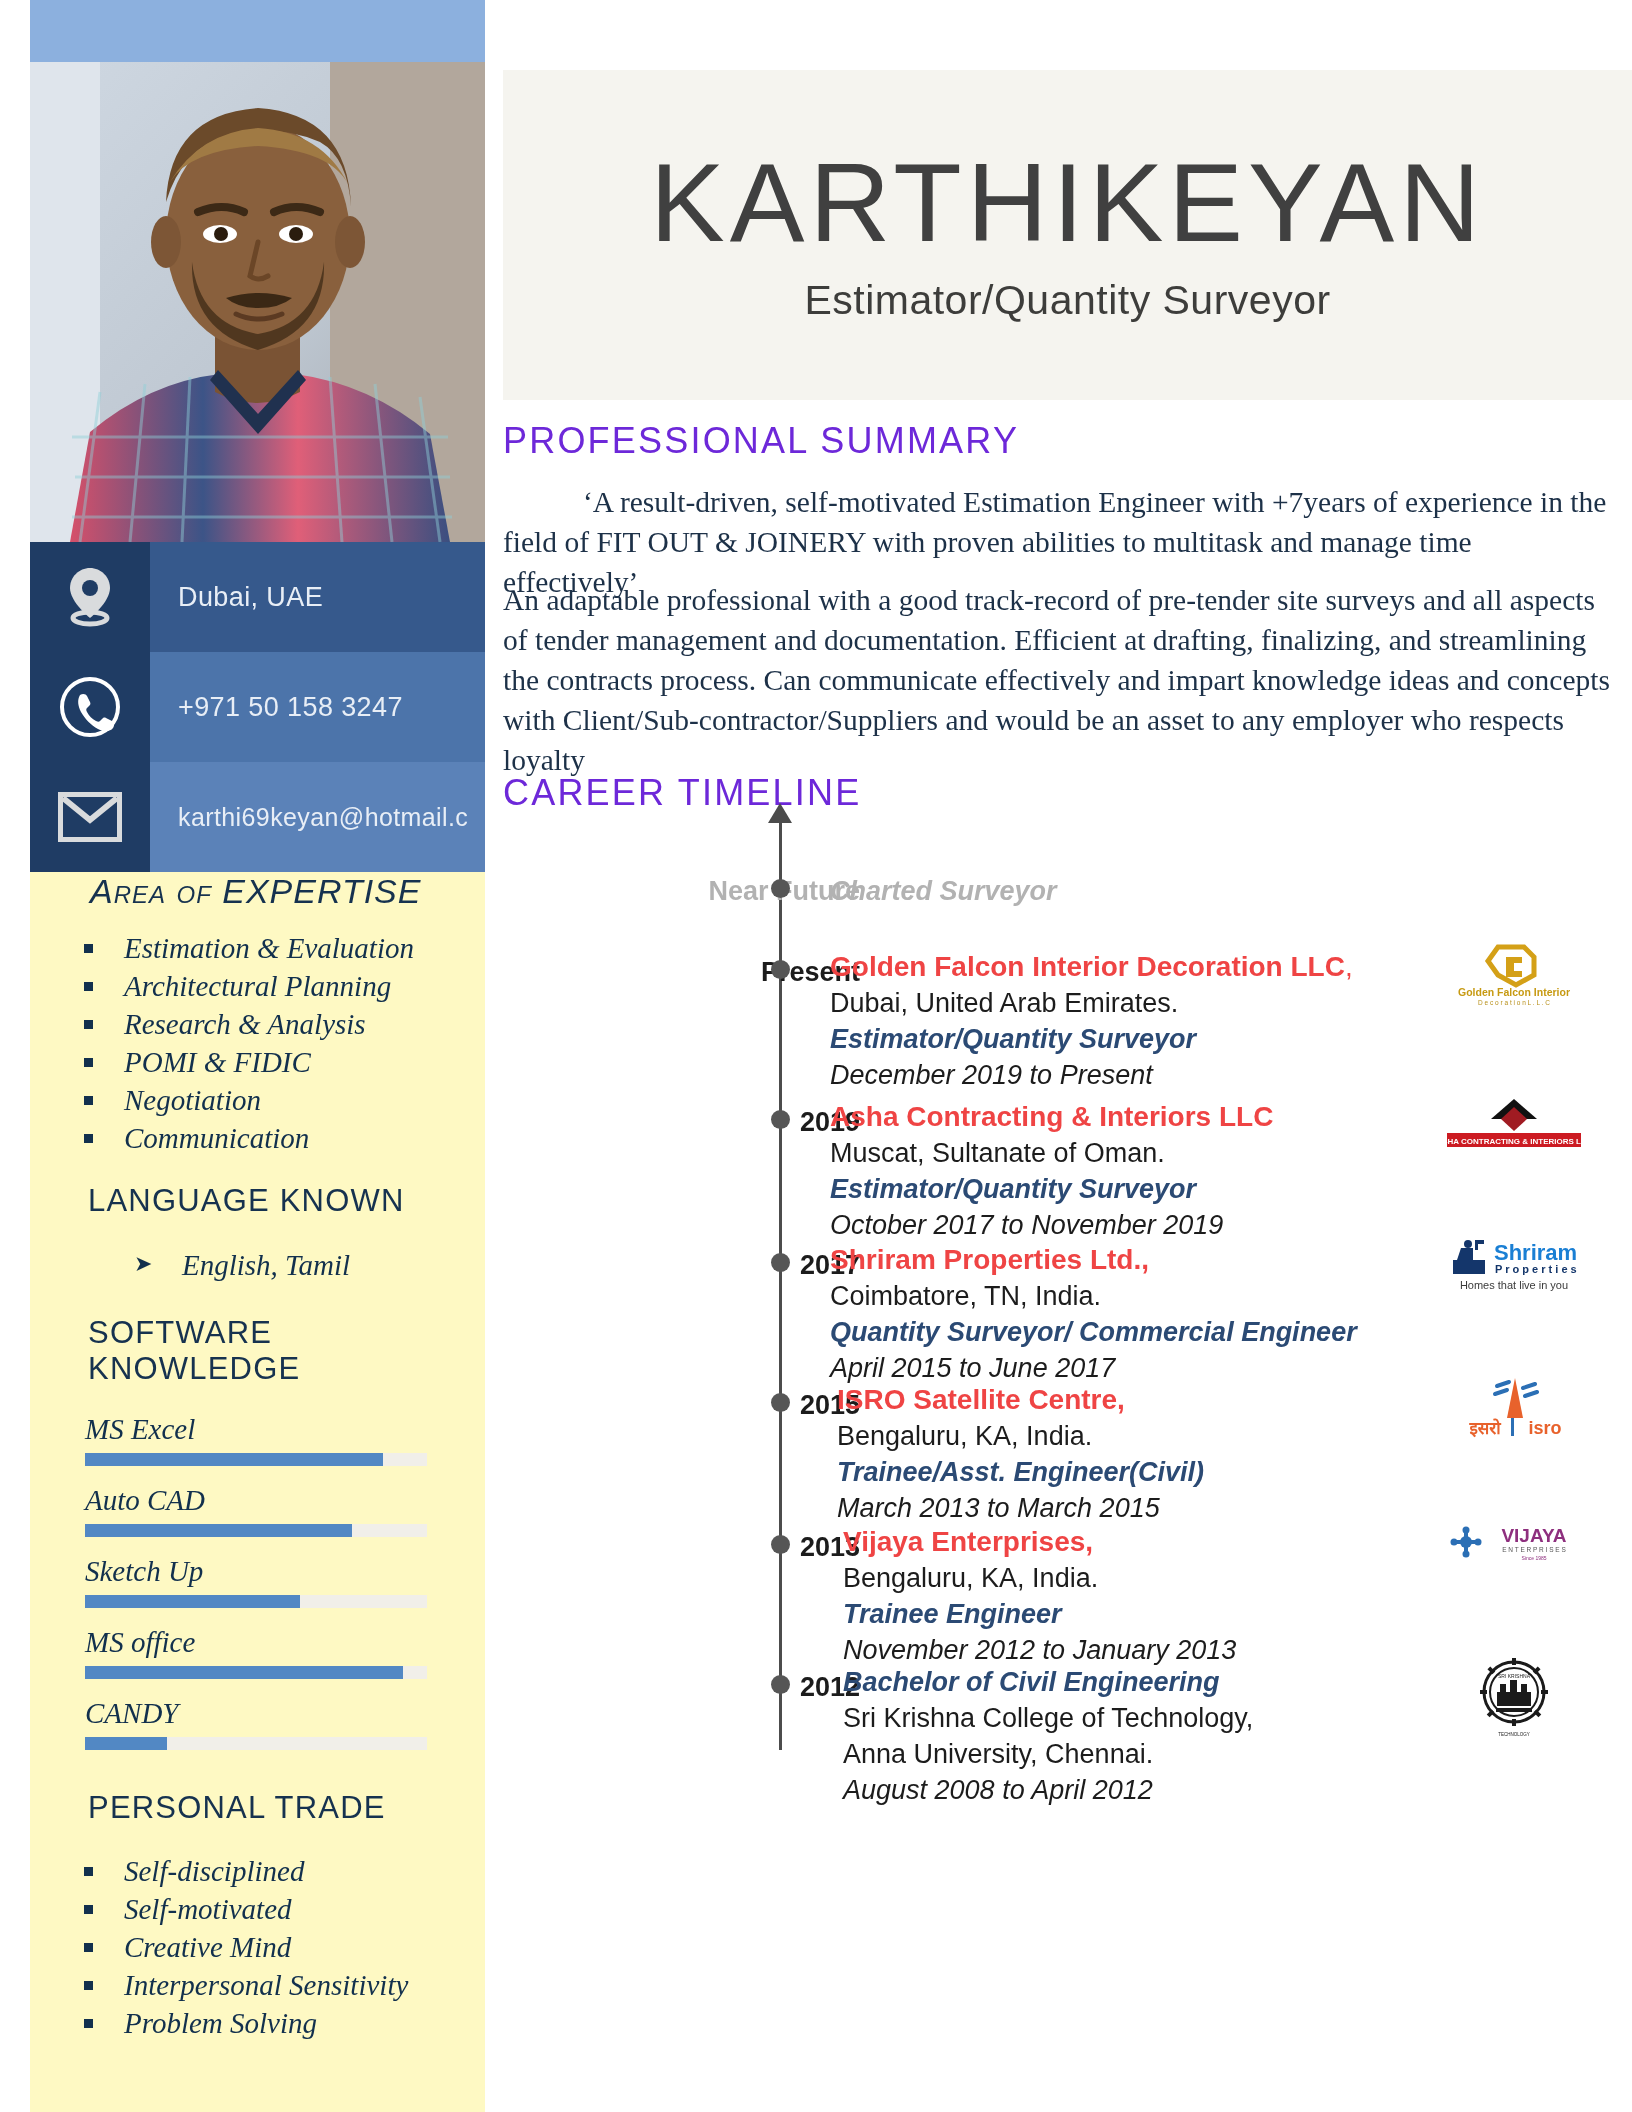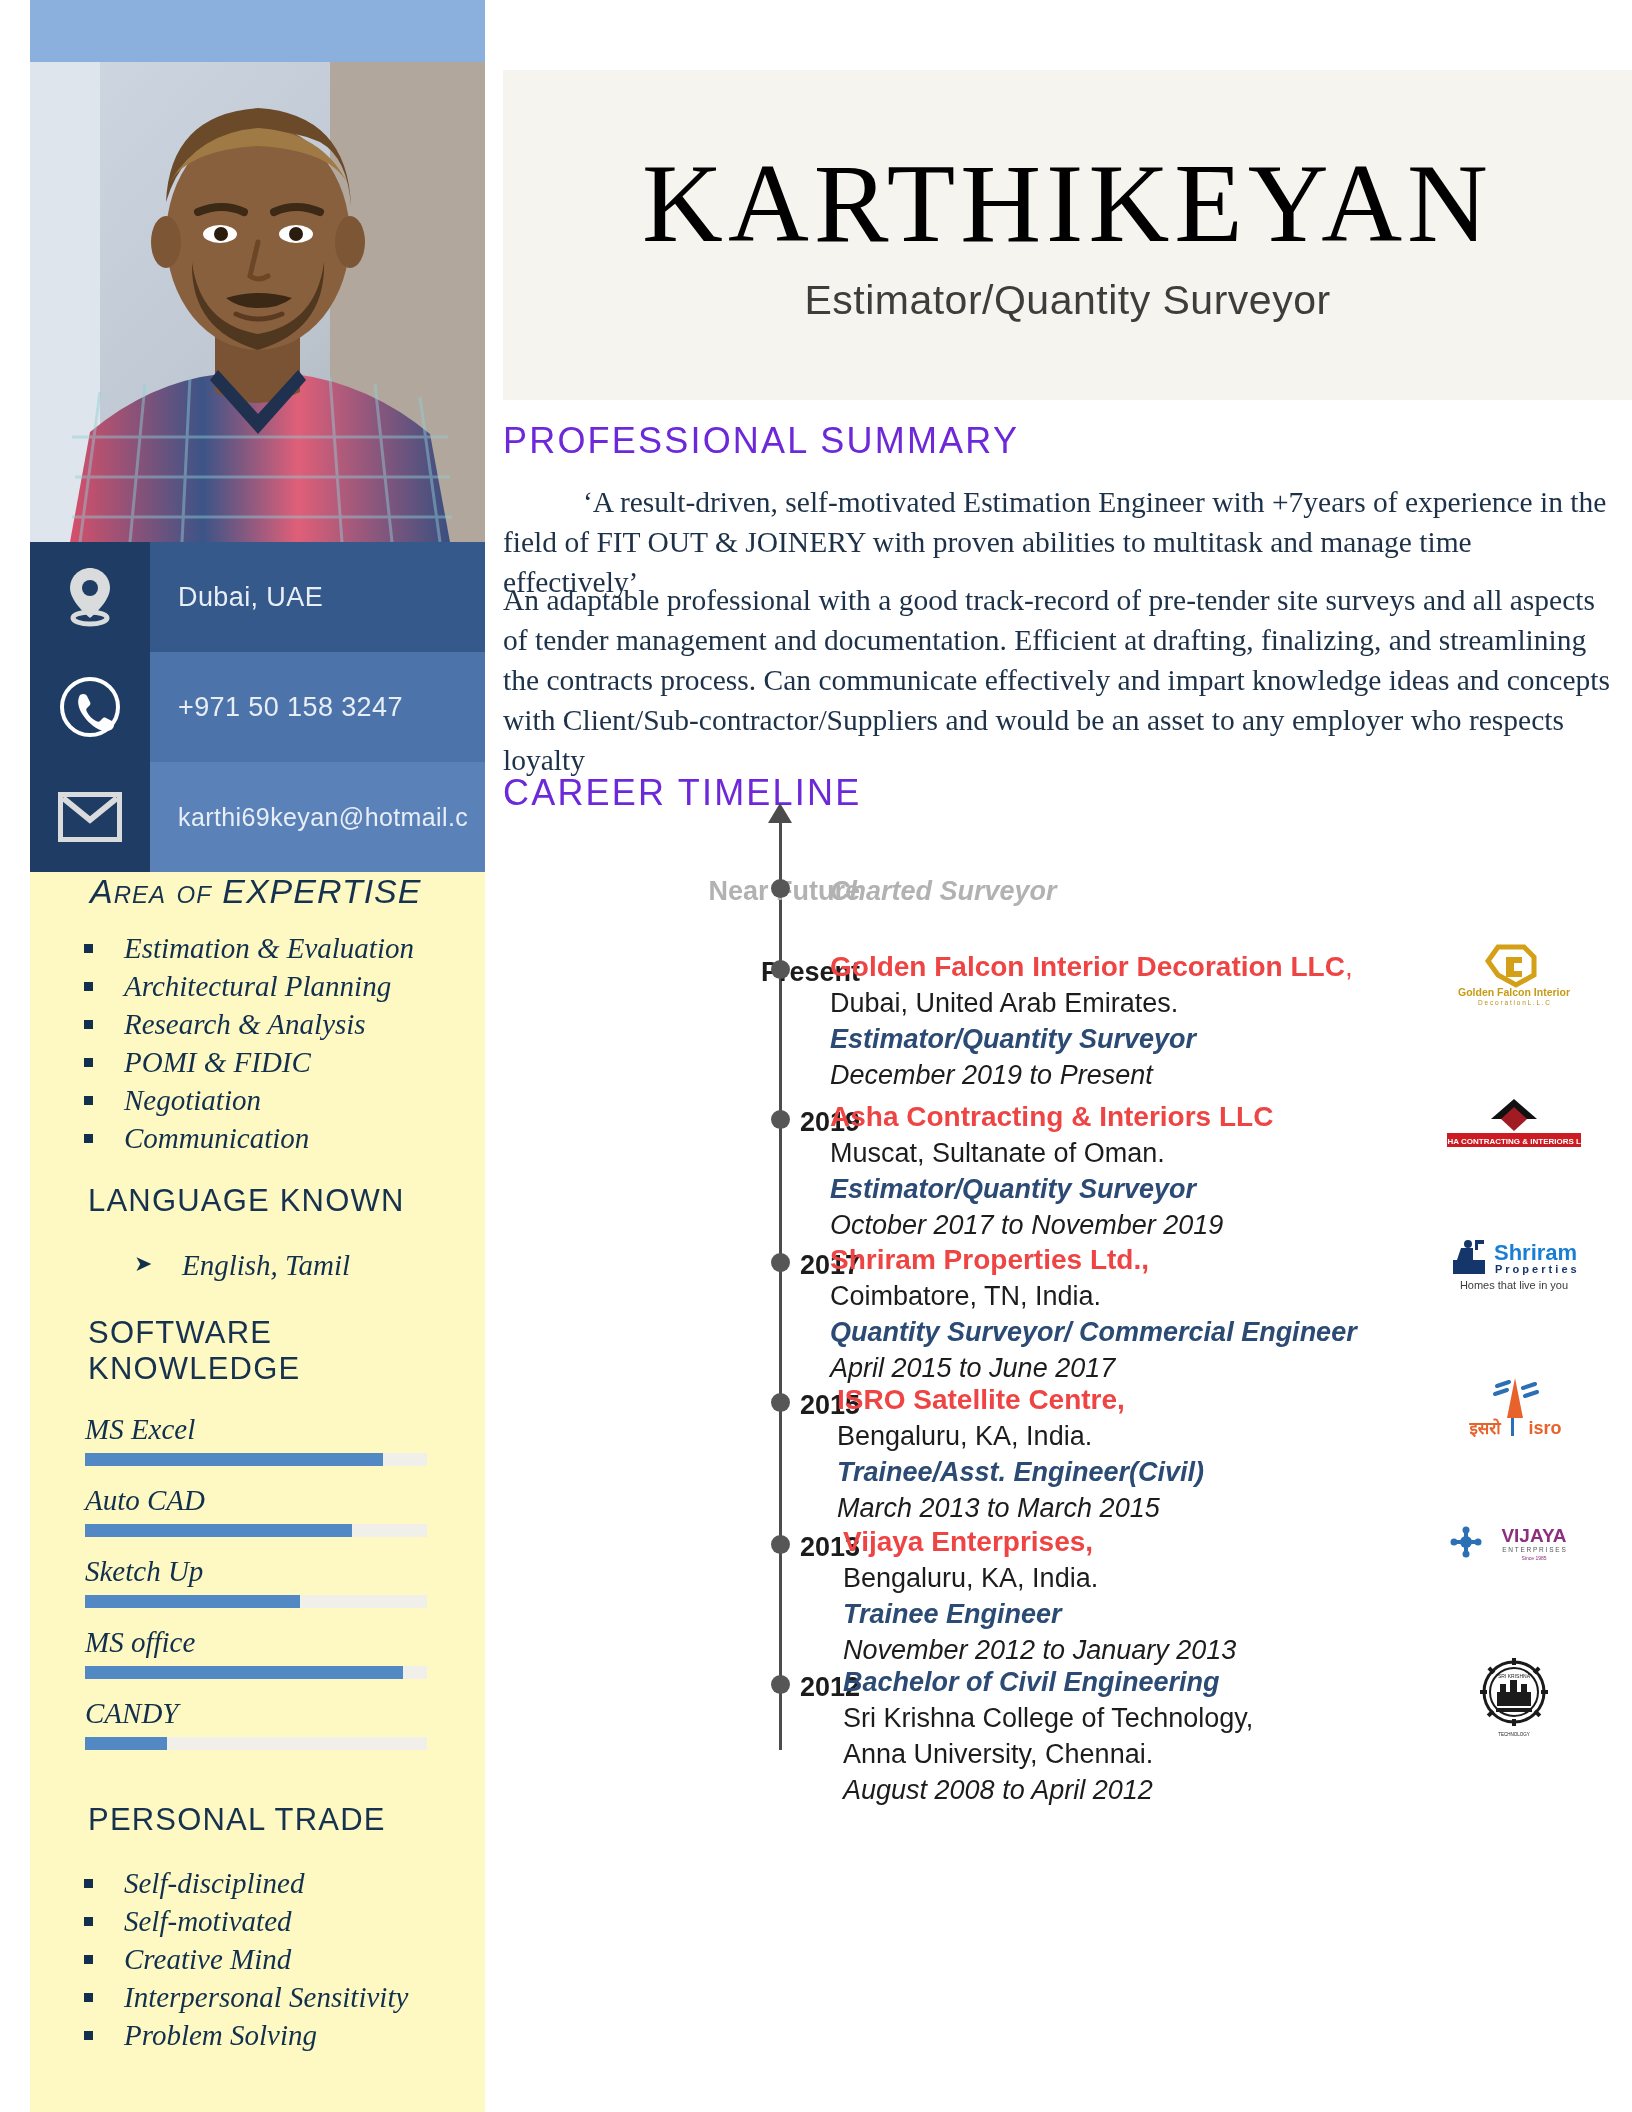--- a/index.html
+++ b/index.html
@@ -136,24 +136,24 @@
     background: #ffffff;
   }
   .namebar {
     position: absolute; left: 18px; top: 70px;
     width: 1129px; height: 330px;
     background: #f5f4ef;
     display: flex; flex-direction: column;
     align-items: center; justify-content: center;
   }
   .name {
-    font-family: Liberation Serif, serif;
+    font-family: Liberation Sans, sans-serif;
     font-size: 112px;
     letter-spacing: 5px;
-    color: #000000;
+    color: #404040;
     line-height: 1;
     white-space: nowrap;
     text-align: center;
   }
   .role {
     margin-top: 18px;
     font-size: 41px;
     color: #3d3d3b;
     font-weight: 300;
     letter-spacing: .5px;
@@ -369,21 +369,21 @@
         <div class="skill-track">
           <div class="skill-fill" style="width: 63%;"></div>
         </div>
       </div>
       <div class="skill">
         <div class="skill-label">MS office</div>
         <div class="skill-track">
           <div class="skill-fill" style="width: 93%;"></div>
         </div>
       </div>
-      <div class="skill" style="margin-bottom:52px;">
+      <div class="skill" style="margin-bottom:40px;">
         <div class="skill-label">CANDY</div>
         <div class="skill-track">
           <div class="skill-fill" style="width: 24%;"></div>
         </div>
       </div>
 
       <div class="sb-head" style="padding-left:58px;margin-bottom:26px;">PERSONAL TRADE</div>
       <ul class="bullets">
         <li>Self-disciplined</li>
         <li>Self-motivated</li>

